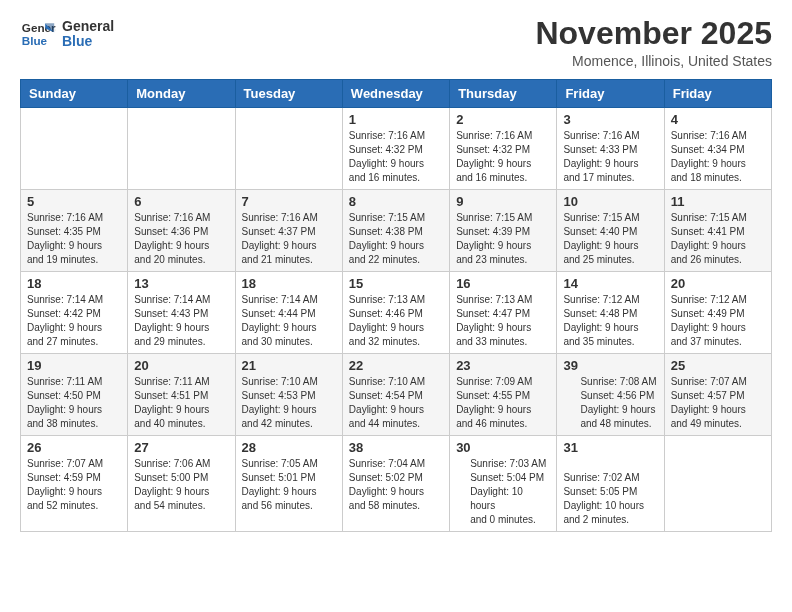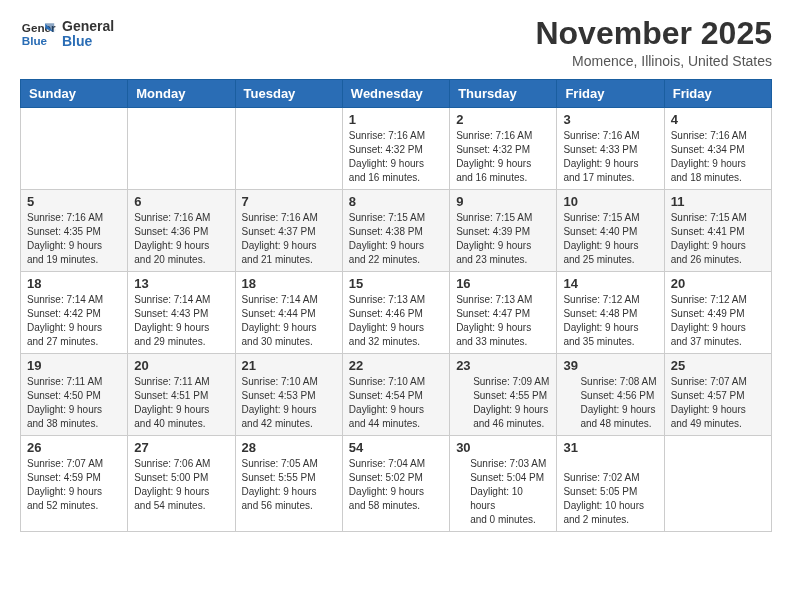--- a/index.html
+++ b/index.html
@@ -283,21 +283,21 @@
           </td>
           <td>
             <span class="day-number">22</span>
             <div class="day-info" style="white-space: pre-line;">Sunrise: 7:10 AM
 Sunset: 4:54 PM
 Daylight: 9 hours
 and 44 minutes.</div>
           </td>
           <td>
             <span class="day-number">23</span>
-            <div class="day-info" style="white-space: pre-line; margin-left: 17px;">Sunrise: 7:09 AM
+            <div class="day-info" style="white-space: pre-line;">Sunrise: 7:09 AM
 Sunset: 4:55 PM
 Daylight: 9 hours
 and 46 minutes.</div>
           </td>
           <td>
             <span class="day-number">39</span>
             <div class="day-info" style="white-space: pre-line; margin-left: 17px;">Sunrise: 7:08 AM
 Sunset: 4:56 PM
 Daylight: 9 hours
 and 48 minutes.</div>
@@ -321,26 +321,26 @@
           <td>
             <span class="day-number">27</span>
             <div class="day-info" style="white-space: pre-line;">Sunrise: 7:06 AM
 Sunset: 5:00 PM
 Daylight: 9 hours
 and 54 minutes.</div>
           </td>
           <td>
             <span class="day-number">28</span>
             <div class="day-info" style="white-space: pre-line;">Sunrise: 7:05 AM
-Sunset: 5:55 PM
+Sunset: 5:01 PM
 Daylight: 9 hours
 and 56 minutes.</div>
           </td>
           <td>
-            <span class="day-number">54</span>
+            <span class="day-number">38</span>
             <div class="day-info" style="white-space: pre-line;">Sunrise: 7:04 AM
 Sunset: 5:02 PM
 Daylight: 9 hours
 and 58 minutes.</div>
           </td>
           <td>
             <span class="day-number">30</span>
             <div class="day-info" style="white-space: pre-line; margin-left: 14px;">Sunrise: 7:03 AM
 Sunset: 5:04 PM
 Daylight: 10 hours

